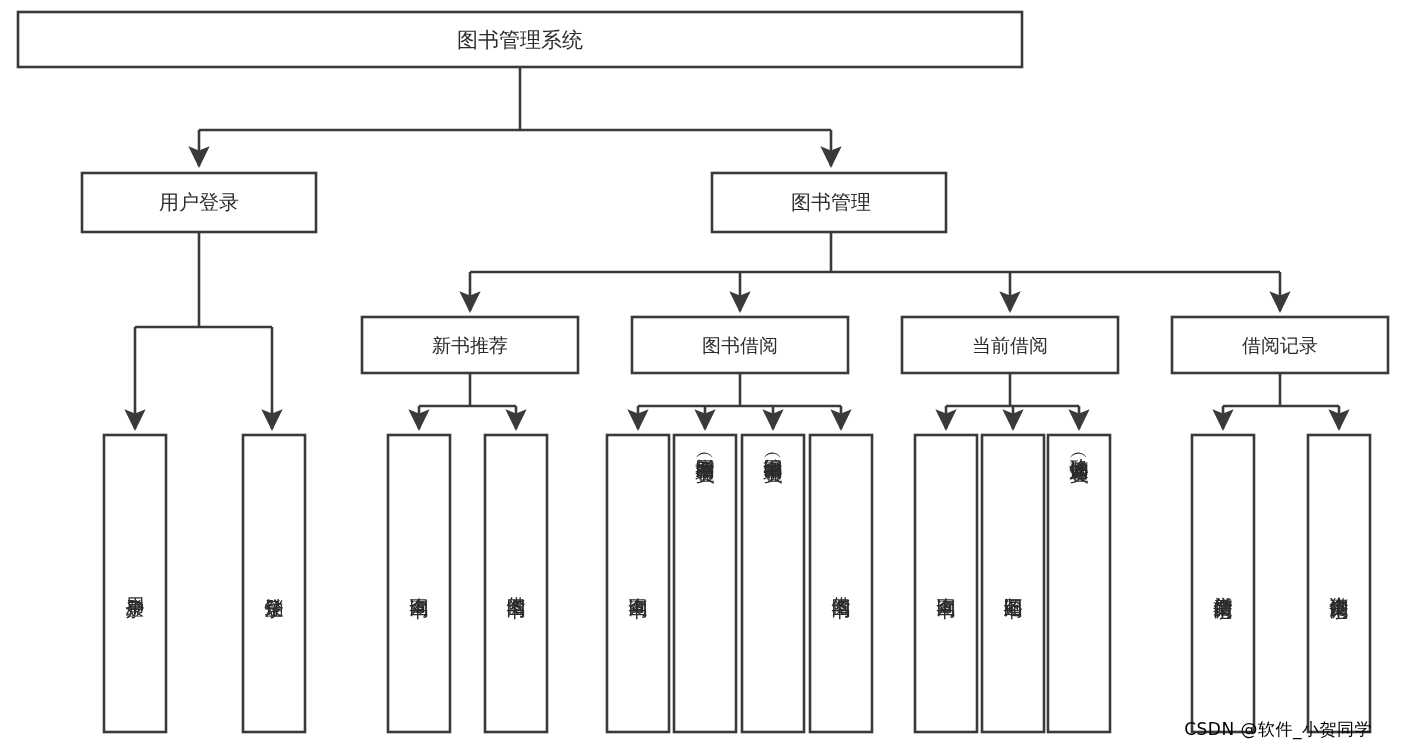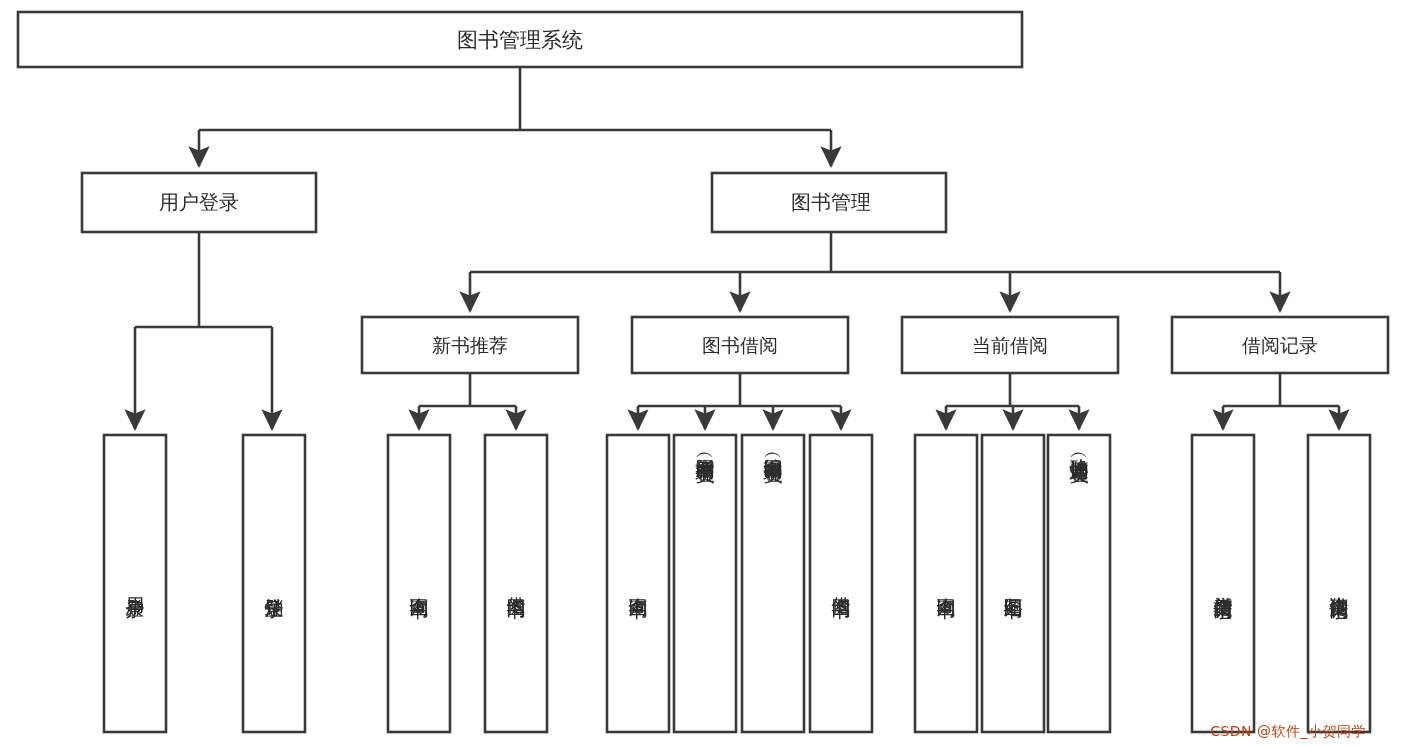--- a/index.html
+++ b/index.html
@@ -30,24 +30,24 @@
     font-family:"DejaVu Sans","Liberation Sans",sans-serif;
     font-size:19px;
     line-height:1.05;
     letter-spacing:1px;
     color:#2b2b2b;
     white-space:nowrap;
     pointer-events:none;
   }
   #watermark{
     position:absolute;
-    right:20px;bottom:6px;
+    right:14px;bottom:6px;
     font-family:"DejaVu Sans","Liberation Sans",sans-serif;
-    font-size:14px;
-    color:#c2410c;
+    font-size:17px;
+    color:#000000;
     letter-spacing:.5px;
     white-space:nowrap;
   }
 </style>
 </head>
 <body>
 
 <div id="diagram-root">
 
   <svg id="flow" viewBox="0 0 1405 747">

